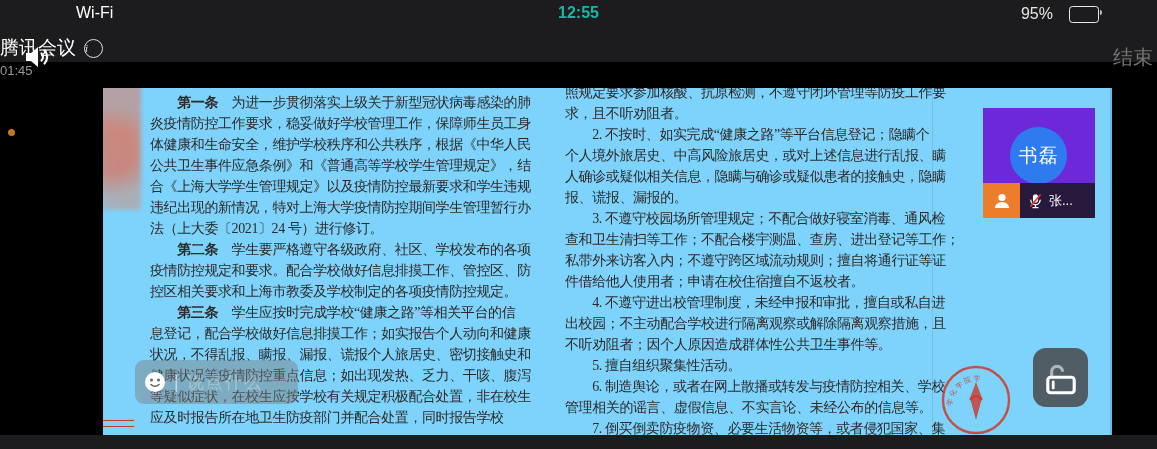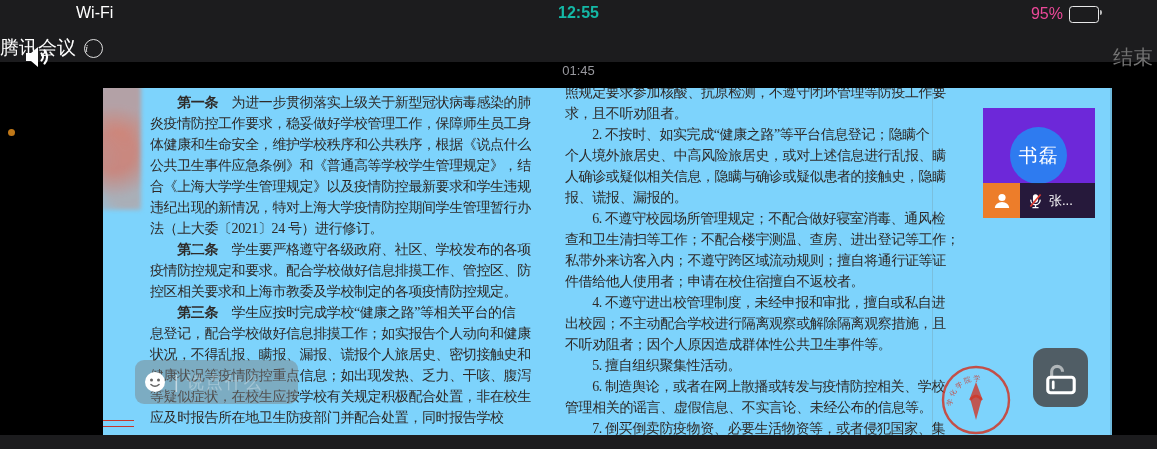--- a/index.html
+++ b/index.html
@@ -2,30 +2,30 @@
 <html><head>
 <meta charset="utf-8">
 <style>
   html,body{margin:0;padding:0;background:#000;}
   .screen{position:relative;width:1157px;height:449px;background:#000;overflow:hidden;
           font-family:"Liberation Sans",sans-serif;-webkit-font-smoothing:antialiased;}
   
   .topbar{position:absolute;left:0;top:0;width:100%;height:62px;background:#1c1c1e;}
   .carrier{position:absolute;left:76px;top:4px;color:#fff;font-size:16px;}
   .clock{position:absolute;left:50%;top:4px;transform:translateX(-50%);color:#14b8a6;font-size:16px;font-weight:600;}
-  .batt-group{position:absolute;right:58px;top:5px;display:flex;align-items:center;gap:6px;color:#ec4899;font-size:16px;}
+  .batt-group{position:absolute;right:58px;top:5px;display:flex;align-items:center;gap:16px;color:#e5e5e5;font-size:16px;}
   .batt{position:relative;width:26px;height:13px;border:1px solid rgba(255,255,255,.9);border-radius:3.5px;padding:1px;}
   .batt .lvl{height:100%;background:#fff;border-radius:1.5px;}
   .batt:after{content:"";position:absolute;right:-4px;top:3.5px;width:2px;height:5px;background:rgba(255,255,255,.7);border-radius:0 2px 2px 0;}
   .speaker-btn{position:absolute;left:22px;top:42px;width:30px;height:30px;}
   .title-row{position:absolute;left:0;top:35px;width:100%;text-align:left;color:#fff;font-size:19px;}
   .title-row .info{display:inline-block;width:17px;height:17px;line-height:16px;border:1.4px solid rgba(255,255,255,.85);
                    border-radius:50%;font-size:11px;font-style:italic;font-family:"Liberation Serif",serif;
                    vertical-align:2px;margin-left:8px;color:rgba(255,255,255,.85);}
-  .duration{position:absolute;left:0;top:63px;width:100%;text-align:center;color:#98989e;font-size:13px;}
+  .duration{position:absolute;left:0;top:63px;width:100%;text-align:left;color:#98989e;font-size:13px;}
   .end-btn{position:absolute;right:4px;top:44px;color:#737373;font-size:20px;cursor:pointer;}
   
   .content{position:absolute;left:0;top:85px;width:100%;height:350px;background:#000;}
   .rec-dot{position:absolute;left:8px;top:44px;width:7px;height:7px;border-radius:50%;background:#c07818;}
   .page{position:absolute;left:103px;top:3px;width:970px;height:424px;background:#7dd3fc;overflow:hidden;
         border-right:2px solid rgba(0,0,0,.12);padding-left:37px;}
   .watermark{position:absolute;left:-6px;top:-8px;width:44px;height:130px;
      background:
        radial-gradient(circle at 60% 20%, rgba(225,120,95,.55) 0 22%, transparent 55%),
        radial-gradient(circle at 40% 55%, rgba(220,110,90,.6) 0 26%, transparent 60%),
@@ -93,21 +93,21 @@
     <div class="rec-dot"></div>
 
     <div class="page">
       <div class="watermark"></div>
       <div class="margin-line"></div>
       <div class="red-rule"></div>
 
       <div class="col col-left">
           <div class="doc-line">　　<b>第一条</b>　为进一步贯彻落实上级关于新型冠状病毒感染的肺</div>
           <div class="doc-line">炎疫情防控工作要求，稳妥做好学校管理工作，保障师生员工身</div>
-          <div class="doc-line">体健康和生命安全，维护学校秩序和公共秩序，根据《说点什么</div>
+          <div class="doc-line">体健康和生命安全，维护学校秩序和公共秩序，根据《中华人民</div>
           <div class="doc-line">公共卫生事件应急条例》和《普通高等学校学生管理规定》，结</div>
           <div class="doc-line">合《上海大学学生管理规定》以及疫情防控最新要求和学生违规</div>
           <div class="doc-line">违纪出现的新情况，特对上海大学疫情防控期间学生管理暂行办</div>
           <div class="doc-line">法（上大委〔2021〕24 号）进行修订。</div>
           <div class="doc-line">　　<b>第二条</b>　学生要严格遵守各级政府、社区、学校发布的各项</div>
           <div class="doc-line">疫情防控规定和要求。配合学校做好信息排摸工作、管控区、防</div>
           <div class="doc-line">控区相关要求和上海市教委及学校制定的各项疫情防控规定。</div>
           <div class="doc-line">　　<b>第三条</b>　学生应按时完成学校“健康之路”等相关平台的信</div>
           <div class="doc-line">息登记，配合学校做好信息排摸工作；如实报告个人动向和健康</div>
           <div class="doc-line">状况，不得乱报、瞒报、漏报、谎报个人旅居史、密切接触史和</div>
@@ -115,21 +115,21 @@
           <div class="doc-line">等疑似症状，在校生应按学校有关规定积极配合处置，非在校生</div>
           <div class="doc-line">应及时报告所在地卫生防疫部门并配合处置，同时报告学校</div>
         </div>
       <div class="col col-right">
           <div class="doc-line">照规定要求参加核酸、抗原检测，不遵守闭环管理等防疫工作要</div>
           <div class="doc-line">求，且不听劝阻者。</div>
           <div class="doc-line">　　2. 不按时、如实完成“健康之路”等平台信息登记；隐瞒个</div>
           <div class="doc-line">个人境外旅居史、中高风险旅居史，或对上述信息进行乱报、瞒</div>
           <div class="doc-line">人确诊或疑似相关信息，隐瞒与确诊或疑似患者的接触史，隐瞒</div>
           <div class="doc-line">报、谎报、漏报的。</div>
-          <div class="doc-line">　　6. 不遵守校园场所管理规定；不配合做好寝室消毒、通风检</div>
+          <div class="doc-line">　　3. 不遵守校园场所管理规定；不配合做好寝室消毒、通风检</div>
           <div class="doc-line">查和卫生清扫等工作；不配合楼宇测温、查房、进出登记等工作；</div>
           <div class="doc-line">私带外来访客入内；不遵守跨区域流动规则；擅自将通行证等证</div>
           <div class="doc-line">件借给他人使用者；申请在校住宿擅自不返校者。</div>
           <div class="doc-line">　　4. 不遵守进出校管理制度，未经申报和审批，擅自或私自进</div>
           <div class="doc-line">出校园；不主动配合学校进行隔离观察或解除隔离观察措施，且</div>
           <div class="doc-line">不听劝阻者；因个人原因造成群体性公共卫生事件等。</div>
           <div class="doc-line">　　5. 擅自组织聚集性活动。</div>
           <div class="doc-line">　　6. 制造舆论，或者在网上散播或转发与疫情防控相关、学校</div>
           <div class="doc-line">管理相关的谣言、虚假信息、不实言论、未经公布的信息等。</div>
           <div class="doc-line">　　7. 倒买倒卖防疫物资、必要生活物资等，或者侵犯国家、集</div>

